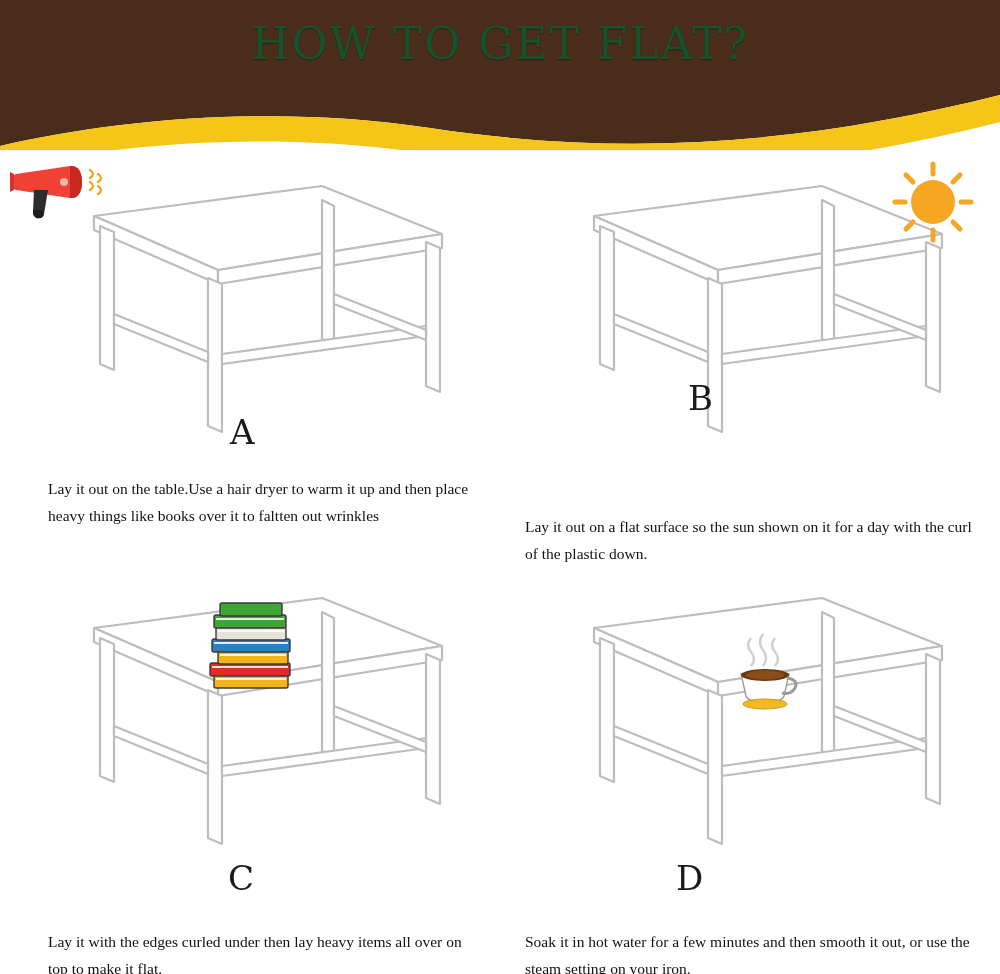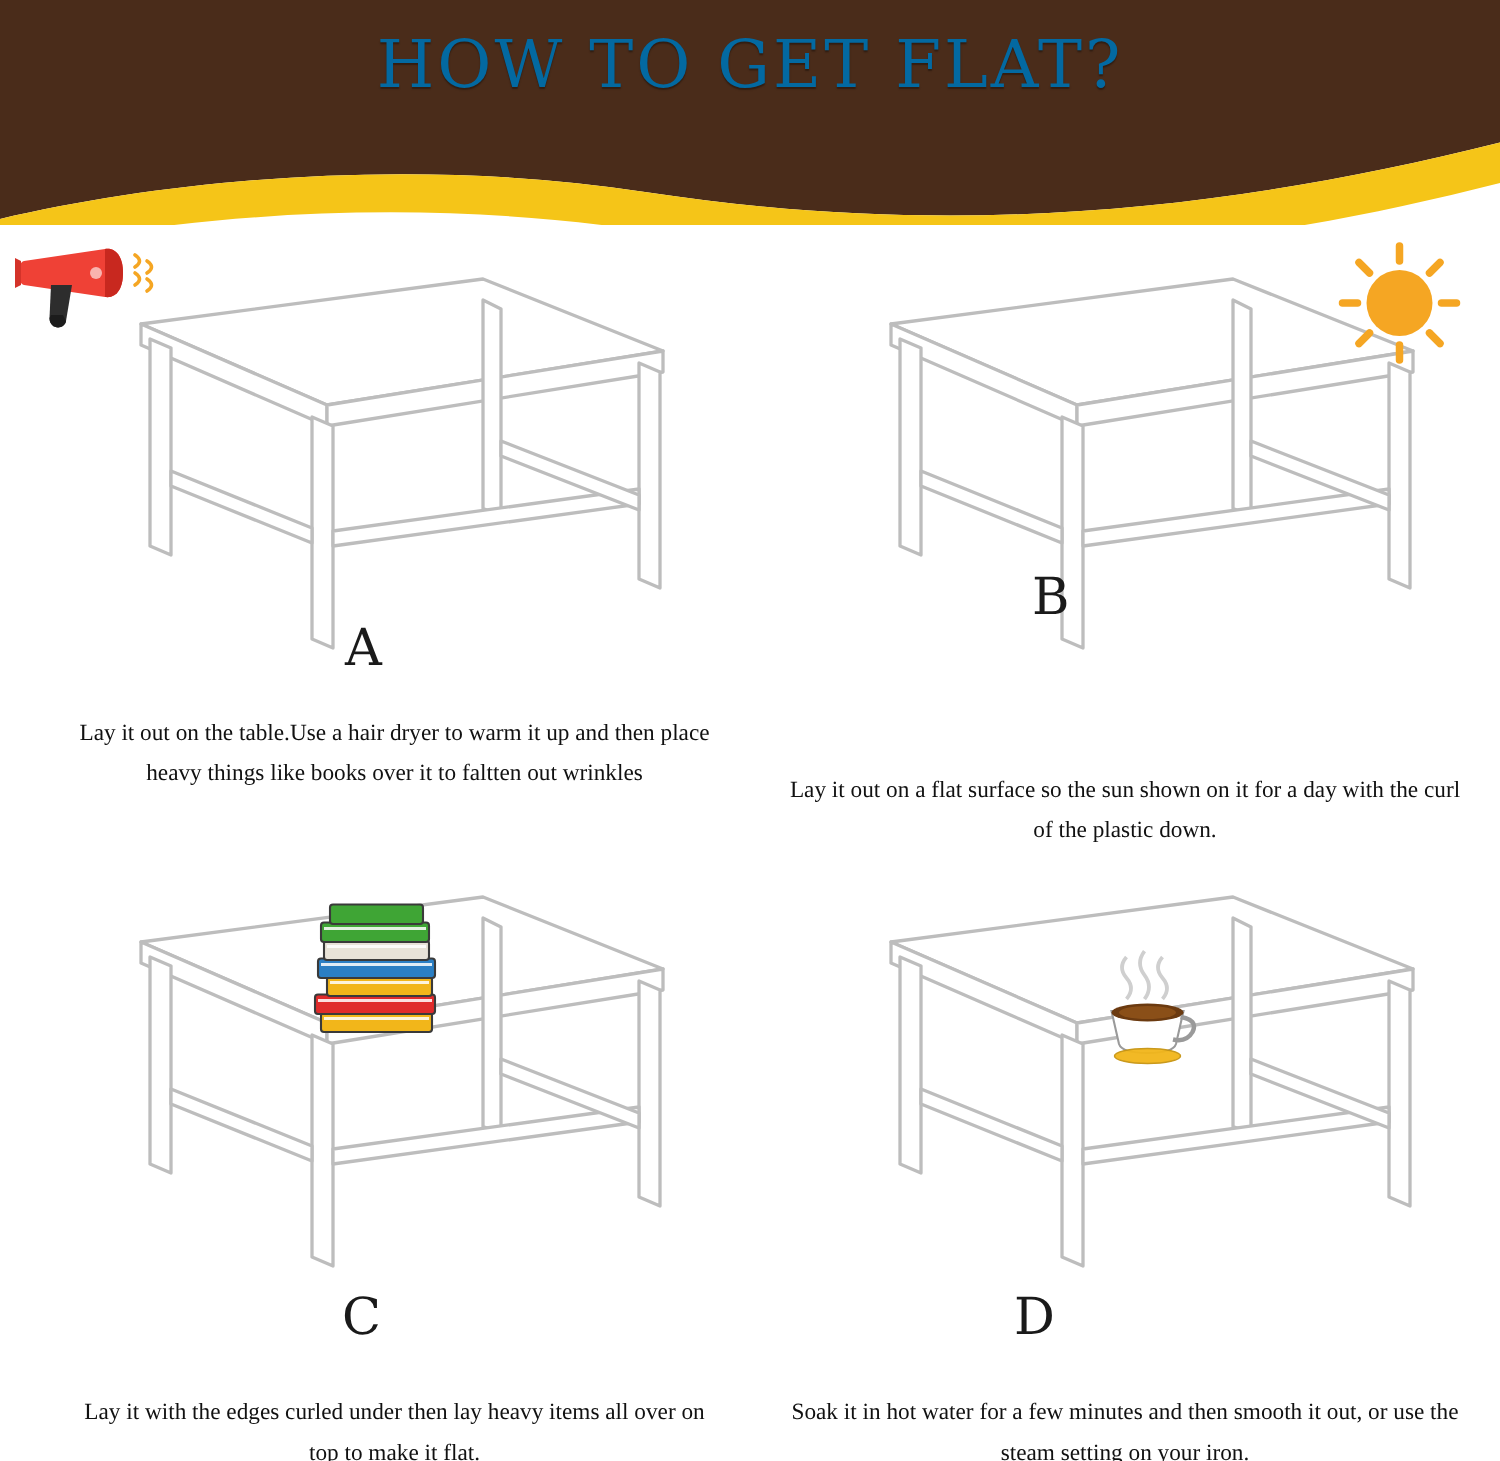--- a/index.html
+++ b/index.html
@@ -30,21 +30,21 @@
     left: 0;
     width: 1000px;
     height: 150px;
   }
   .header-title {
     position: absolute;
     top: 18px;
     left: 0;
     width: 1000px;
     text-align: center;
-    color: #0369a1;
+    color: #14532d;
     font-family: "DejaVu Serif", serif;
     font-size: 44px;
     letter-spacing: 2px;
     font-weight: 400;
     z-index: 5;
     text-shadow: 0 1px 1px rgba(0,0,0,0.35);
   }
 
   
   .grid {
@@ -88,21 +88,20 @@
   .panel-c .panel-letter, .panel-d .panel-letter { top: 296px; }
 
   .caption {
     position: absolute;
     left: 48px;
     width: 430px;
     font-family: "Liberation Serif", serif;
     font-size: 15.5px;
     line-height: 1.75;
     color: #111111;
-    text-align: center;
   }
   .panel-a .caption { top: 325px; left: 48px; width: 430px; }
   .panel-b .caption { top: 325px; left: 25px; width: 450px; margin-top: 38px; }
   .panel-c .caption { top: 366px; left: 48px; width: 430px; }
   .panel-d .caption { top: 366px; left: 25px; width: 450px; }
 
   
   .deco { position: absolute; }
   .deco-hairdryer { left: 8px;  top: 10px;  width: 120px; height: 70px; }
   .deco-sun       { left: 375px; top: 0px;  width: 110px; height: 100px; }

